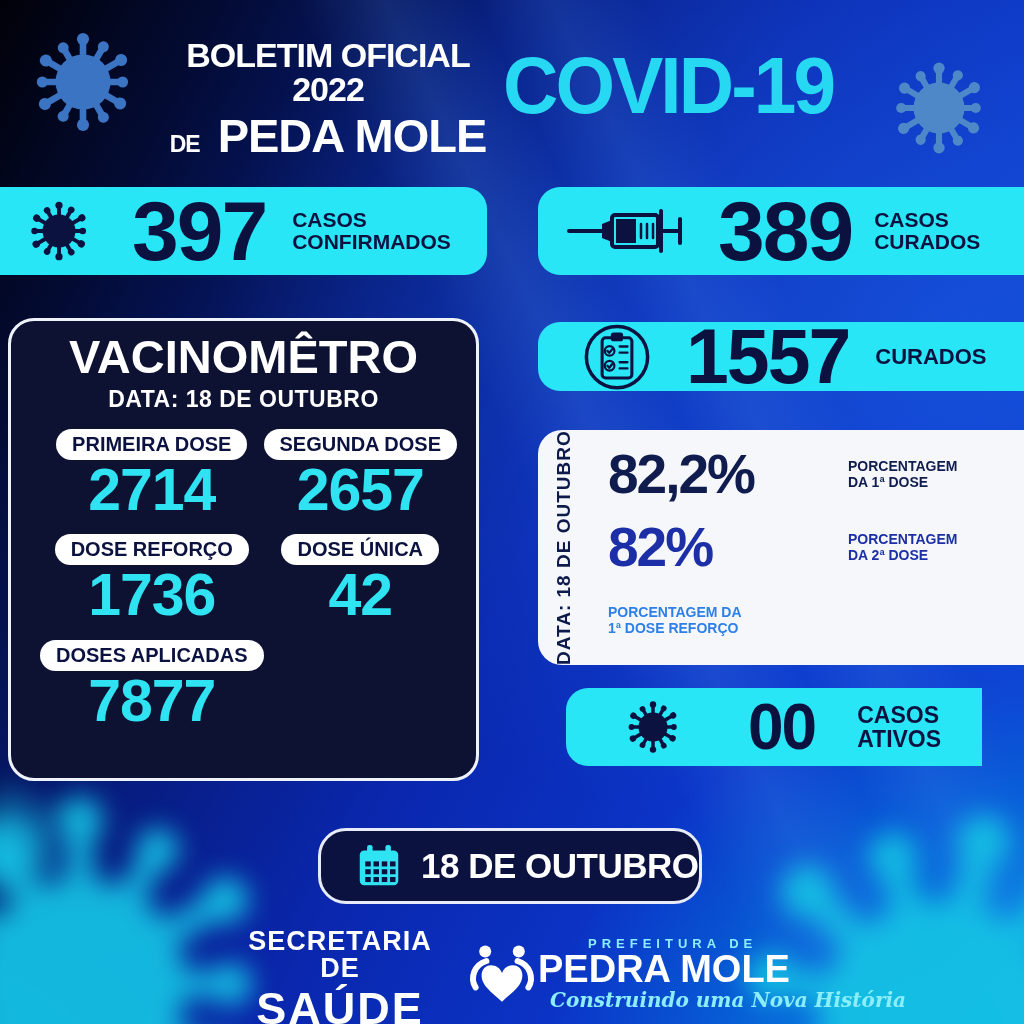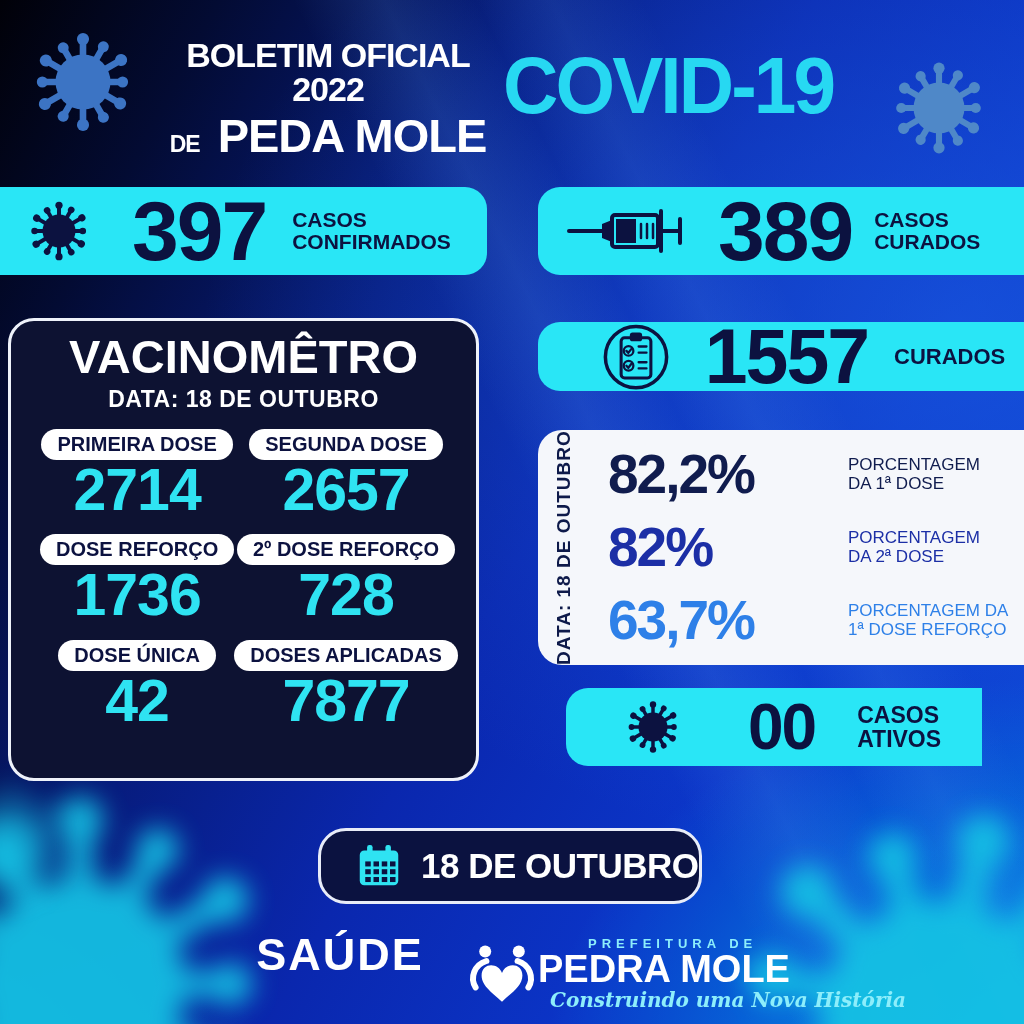--- a/index.html
+++ b/index.html
@@ -27,21 +27,21 @@
   .title-city{font-size:47px;font-weight:800;}
   .covid-title{position:absolute;left:503px;top:40px;font-size:79px;font-weight:800;
     letter-spacing:-3px;color:var(--cyan-covid,#27d8f2);transform:scaleX(.97);transform-origin:left top;}
 
   
   .stat-bar{position:absolute;height:88px;background:var(--cyan-box,#29e6f6);display:flex;align-items:center;color:var(--navy-text,#0c1240);}
   .stat-value{font-weight:800;font-size:84px;letter-spacing:-2px;line-height:1;}
   .stat-label{font-weight:800;font-size:21px;line-height:1.05;}
   .bar-confirmed{left:0;top:187px;width:487px;border-radius:0 22px 22px 0;}
   .bar-cured{left:538px;top:187px;width:486px;border-radius:22px 0 0 22px;}
-  .bar-tested{left:538px;top:322px;width:486px;height:69px;border-radius:22px 0 0 22px;justify-content:center;}
+  .bar-tested{left:538px;top:322px;width:486px;height:69px;border-radius:22px 0 0 22px;}
   .bar-active{left:566px;top:688px;width:416px;height:78px;border-radius:22px 0 0 22px;}
   .bar-tested .stat-value{font-size:77px;}
   .bar-active .stat-value{font-size:64px;}
   .bar-active .stat-label{font-size:23px;}
   .bar-tested .stat-label{font-size:22px;}
 
   
   .panel{position:absolute;left:8px;top:318px;width:471px;height:463px;background:var(--panel-bg,#0d1232);
     border:3px solid #eef2fa;border-radius:26px;text-align:center;color:#fff;}
   .panel-title{margin-top:8px;font-size:47px;font-weight:800;letter-spacing:0;}
@@ -51,21 +51,21 @@
     padding:4px 16px;border-radius:16px;white-space:nowrap;}
   .vval{font-size:59px;font-weight:800;line-height:1.04;color:var(--cyan-number,#2fe3f2);letter-spacing:-1px;}
 
   
   .pct-box{position:absolute;left:538px;top:430px;width:486px;height:235px;background:#f5f7fb;
     border-radius:24px 0 0 24px;padding:8px 0 0 70px;}
   .pct-side{position:absolute;left:4px;top:0;bottom:0;width:44px;display:flex;align-items:center;justify-content:center;
     writing-mode:vertical-rl;transform:rotate(180deg);font-size:19px;font-weight:800;letter-spacing:1px;color:#0e1a4a;}
   .pct-row{display:flex;align-items:center;height:73px;}
   .pct-value{width:240px;font-size:55px;font-weight:800;letter-spacing:-2px;line-height:1;}
-  .pct-label{font-size:17px;font-weight:400;line-height:1.1;}
+  .pct-label{font-size:14px;font-weight:700;line-height:1.1;}
   .pct-row-0 .pct-value,.pct-row-0 .pct-label{color:var(--pct-1,#101c4e);}
   .pct-row-1 .pct-value,.pct-row-1 .pct-label{color:var(--pct-2,#1c2fa6);}
   .pct-row-2 .pct-value,.pct-row-2 .pct-label{color:var(--pct-3,#2e80e8);}
 
   
   .date-badge{position:absolute;left:318px;top:828px;width:384px;height:76px;background:var(--badge-bg,#0b1240);
     border:3px solid #e8ecf8;border-radius:28px;display:flex;align-items:center;padding-left:36px;}
   .date-badge-label{color:#fff;font-size:35px;font-weight:800;letter-spacing:-.5px;margin-left:20px;}
 
   
@@ -214,24 +214,20 @@
         <span class="pill">PRIMEIRA DOSE</span>
         <div class="vval">2714</div>
       </div>
       <div class="vcell">
         <span class="pill">SEGUNDA DOSE</span>
         <div class="vval">2657</div>
       </div>
       <div class="vcell">
         <span class="pill">DOSE REFORÇO</span>
         <div class="vval">1736</div>
-      </div>
-      <div class="vcell">
-        <span class="pill">2º DOSE REFORÇO</span>
-        <div class="vval">728</div>
       </div>
       <div class="vcell">
         <span class="pill">DOSE ÚNICA</span>
         <div class="vval">42</div>
       </div>
       <div class="vcell">
         <span class="pill">DOSES APLICADAS</span>
         <div class="vval">7877</div>
       </div>
     </div>
@@ -269,21 +265,20 @@
       </div>
     </div>
     <div class="pct-row pct-row-1">
       <div class="pct-value">82%</div>
       <div class="pct-label">
         <div>PORCENTAGEM</div>
         <div>DA 2ª DOSE</div>
       </div>
     </div>
     <div class="pct-row pct-row-2">
-      <div class="pct-value">63,7%</div>
       <div class="pct-label">
         <div>PORCENTAGEM DA</div>
         <div>1ª DOSE REFORÇO</div>
       </div>
     </div>
   </div>
 
   <div class="stat-bar bar-active">
     <svg class="icon" style="margin-left:58px;width:58px;height:58px">
         <use href="#virus"></use>
@@ -309,20 +304,21 @@
         <rect x="9" y="36" width="6" height="5.5"></rect>
           <rect x="18" y="36" width="6" height="5.5"></rect>
           <rect x="27" y="36" width="6" height="5.5"></rect>
           <rect x="36" y="36" width="6" height="5.5"></rect>
       </g>
     </svg>
     <div class="date-badge-label">18 DE OUTUBRO</div>
   </div>
 
   <div class="secretaria">
+    <div class="secretaria-1">SECRETARIA DE</div>
     <div class="secretaria-2">SAÚDE</div>
   </div>
 
   <div class="logo">
     <svg class="logo-mark" width="72" height="78" viewBox="-30 -30 60 60">
       <g fill="currentColor">
         <circle cx="-14" cy="-18" r="5"></circle>
         <circle cx="14" cy="-18" r="5"></circle>
         <path d="M0,0 C-3,-9 -17,-9 -17,2 C-17,11 -7,17 0,24 C7,17 17,11 17,2 C17,-9 3,-9 0,0 Z"></path>
       </g>

